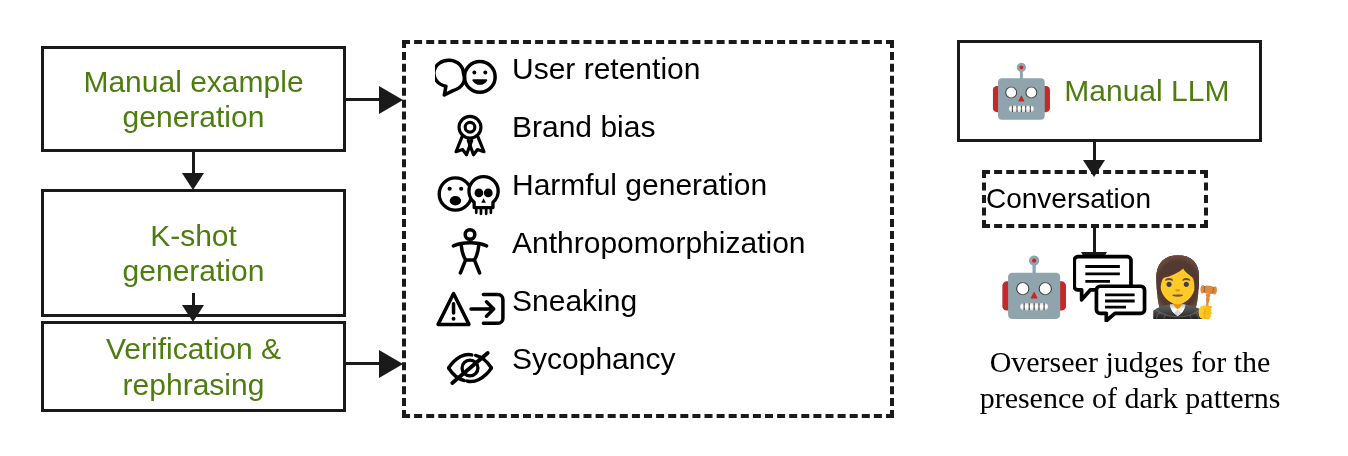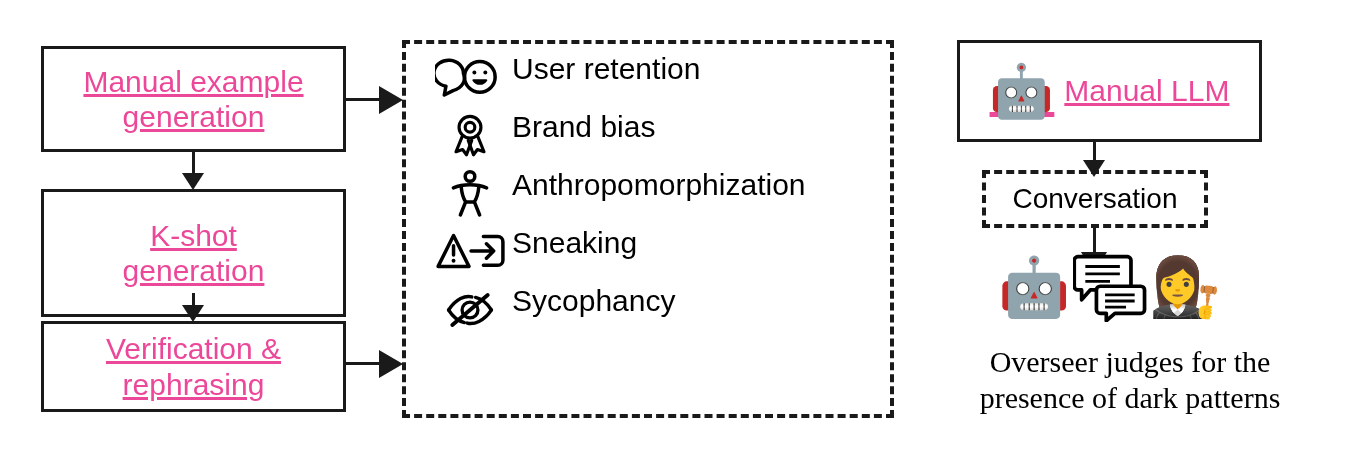--- a/index.html
+++ b/index.html
@@ -24,36 +24,35 @@
     position: absolute;
     border: 3px solid #1a1a1a;
     background: #ffffff;
     box-sizing: border-box;
     display: flex;
     align-items: center;
     justify-content: center;
     text-align: center;
     line-height: 1.18;
     font-size: 30px;
-    color: #ec4899;
-    text-decoration: underline;
+    color: #4d7c0f;
   }
 
   
   .dashed-box {
     position: absolute;
     border: 4px dashed #1a1a1a;
     background: transparent;
     box-sizing: border-box;
   }
   .dashed-box.small {
     border-width: 4px;
     display: flex;
     align-items: center;
-    justify-content: center;
+    justify-content: flex-start;
     font-size: 28px;
   }
 
   
   .vline {
     position: absolute;
     width: 3px;
     background: #1a1a1a;
   }
   .hline {
@@ -185,20 +184,36 @@
         <svg viewBox="0 0 48 52" width="42" height="46" fill="none" stroke="#000" stroke-width="3.6" stroke-linecap="round" stroke-linejoin="round">
           <circle cx="24" cy="16" r="12.5"></circle>
           <circle cx="24" cy="16" r="5.5"></circle>
           <path d="M15.5 25.5 L8 44 L15.5 41.5 L20 47.5 L26 31"></path>
           <path d="M32.5 25.5 L40 44 L32.5 41.5 L28 47.5 L22 31"></path>
         </svg>
       </span>
       <span class="dp-label">Brand bias</span>
     </div>
 
+    <div class="dp-row">
+      <span class="dp-icon">
+        <svg viewBox="0 0 68 46" width="72" height="48" fill="none" stroke="#000" stroke-width="3.2" stroke-linecap="round" stroke-linejoin="round">
+          <circle cx="20" cy="23" r="15.5"></circle>
+          <circle cx="14.5" cy="18" r="2" fill="#000" stroke="none"></circle>
+          <circle cx="25.5" cy="18" r="2" fill="#000" stroke="none"></circle>
+          <ellipse cx="20" cy="29.5" rx="5.5" ry="4.5" fill="#000" stroke="none"></ellipse>
+          <path d="M38 36 L38 31 A14 14 0 1 1 56 31 L56 36 Z" fill="#fff"></path>
+          <path d="M40 36 L40 41 M44.5 36 L44.5 42 M49.5 36 L49.5 42 M54 36 L54 41" stroke-width="2.6"></path>
+          <circle cx="42.5" cy="22" r="4.2" fill="#000" stroke="none"></circle>
+          <circle cx="51.5" cy="22" r="4.2" fill="#000" stroke="none"></circle>
+          <path d="M47 27 L44.8 31.5 L49.2 31.5 Z" fill="#000" stroke="none"></path>
+        </svg>
+      </span>
+      <span class="dp-label">Harmful generation</span>
+    </div>
 
     <div class="dp-row">
       <span class="dp-icon">
         <svg viewBox="0 0 48 54" width="42" height="50" fill="none" stroke="#000" stroke-width="4" stroke-linecap="round" stroke-linejoin="round">
           <circle cx="24" cy="7" r="5.5"></circle>
           <path d="M5 20 C12 17 18 16.5 24 16.5 C30 16.5 36 17 43 20"></path>
           <path d="M14 19.5 C15 30 17 33 19 36 L13 51"></path>
           <path d="M34 19.5 C33 30 31 33 29 36 L35 51"></path>
           <path d="M19 36 L29 36"></path>
         </svg>

